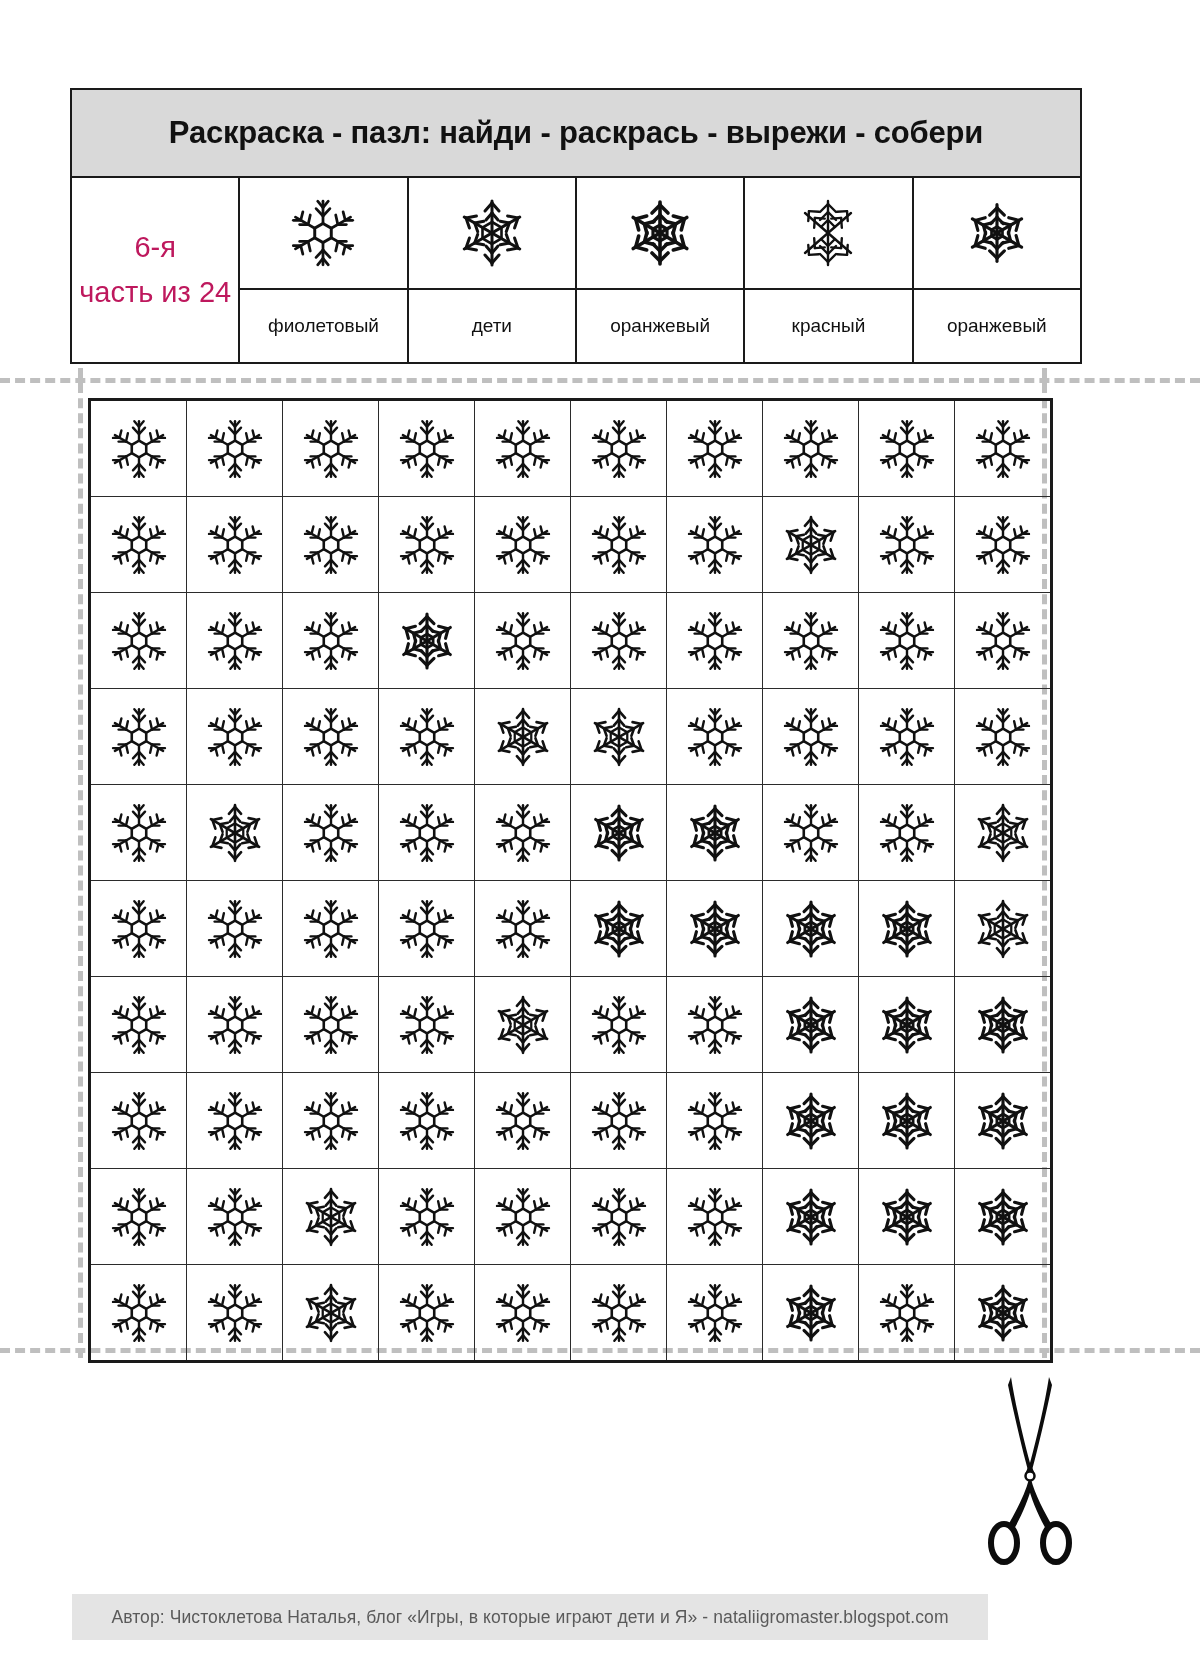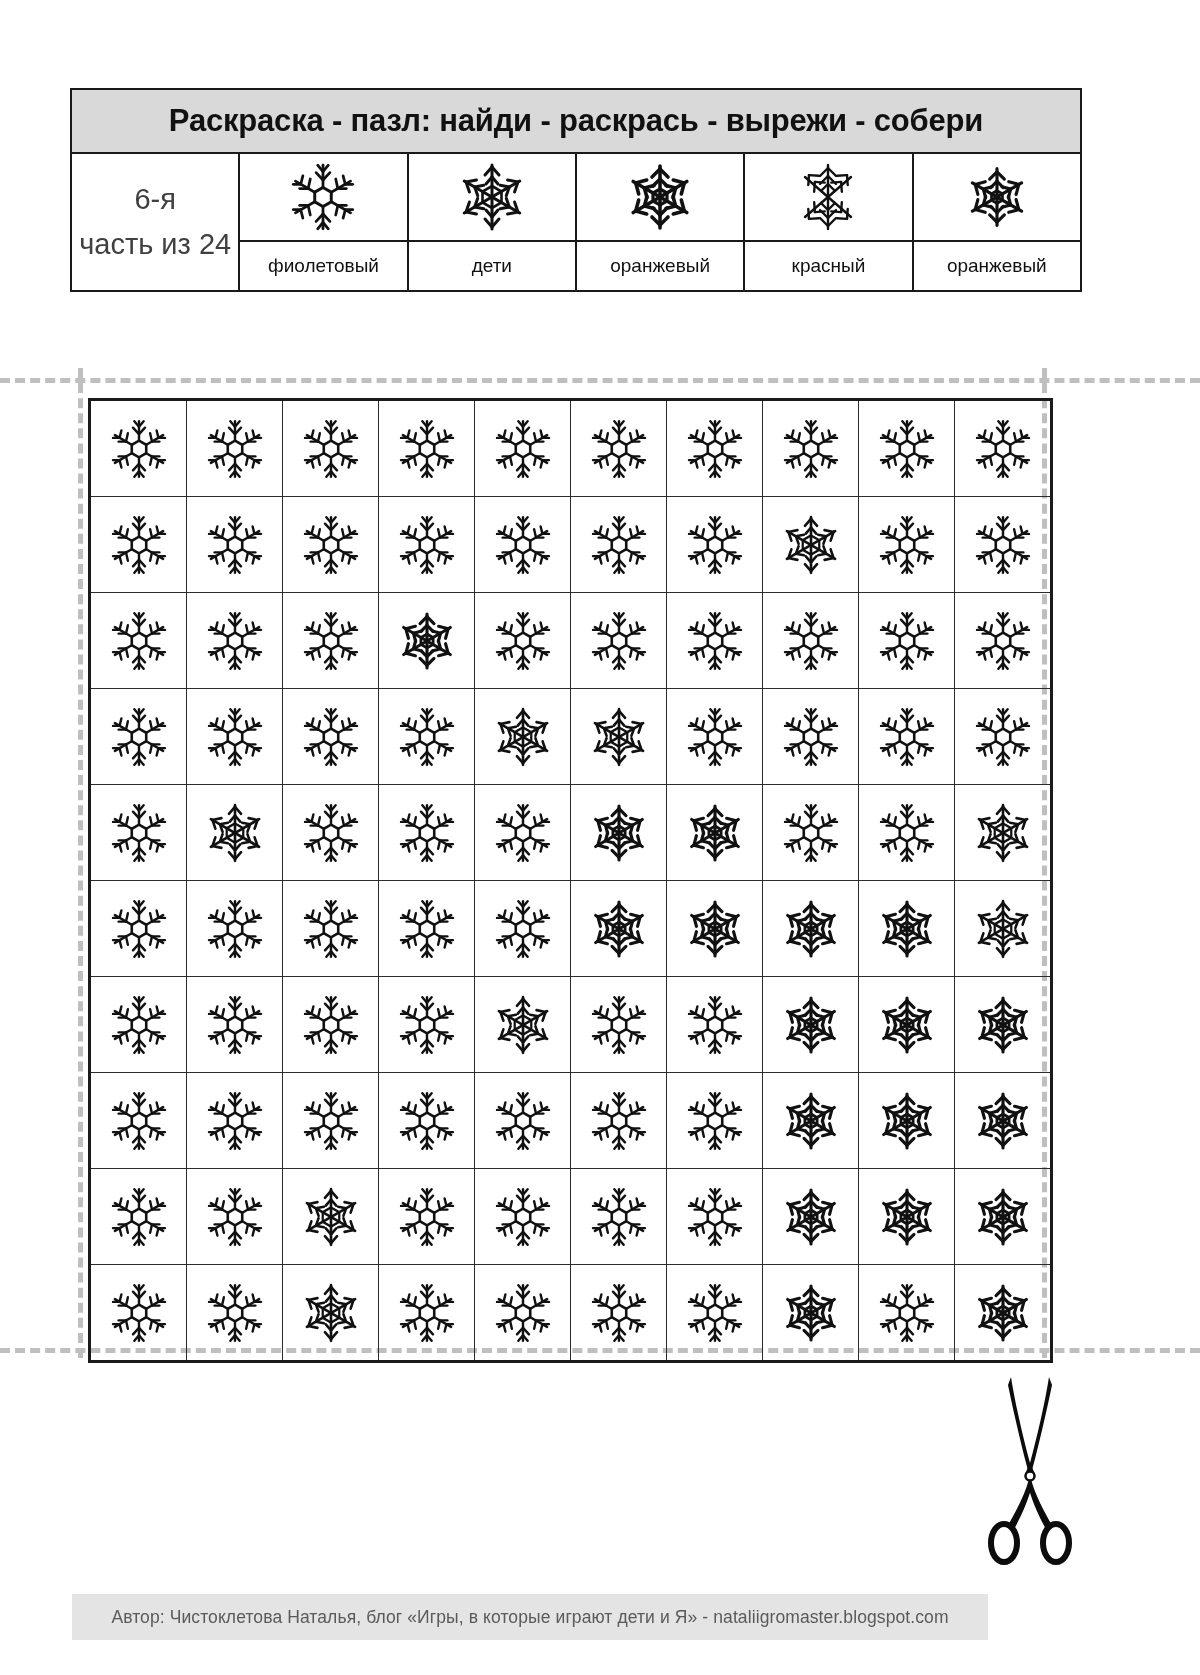--- a/index.html
+++ b/index.html
@@ -21,38 +21,38 @@
     position: absolute;
     left: 70px;
     top: 88px;
     width: 1012px;
     border-collapse: collapse;
     border: 2px solid #1a1a1a;
     table-layout: fixed;
   }
   #legend-table td {
     border: 2px solid #1a1a1a;
-    padding: 0;
+    padding: 12px;
     text-align: center;
     vertical-align: middle;
   }
   .title-cell {
     background: #d9d9d9;
     height: 62px;
     font-size: 31px;
     font-weight: bold;
     letter-spacing: -0.2px;
     color: #111;
   }
   .part-cell {
     width: 198px;
     font-size: 29px;
     line-height: 1.55;
     padding: 6px 4px !important;
-    color: #404040;
+    color: #be185d;
   }
   .part-cell .part-num { display: block; }
   .icon-cell {
     height: 86px;
   }
   .color-cell {
     height: 48px;
     font-size: 19px;
     color: #111;
     white-space: nowrap;

